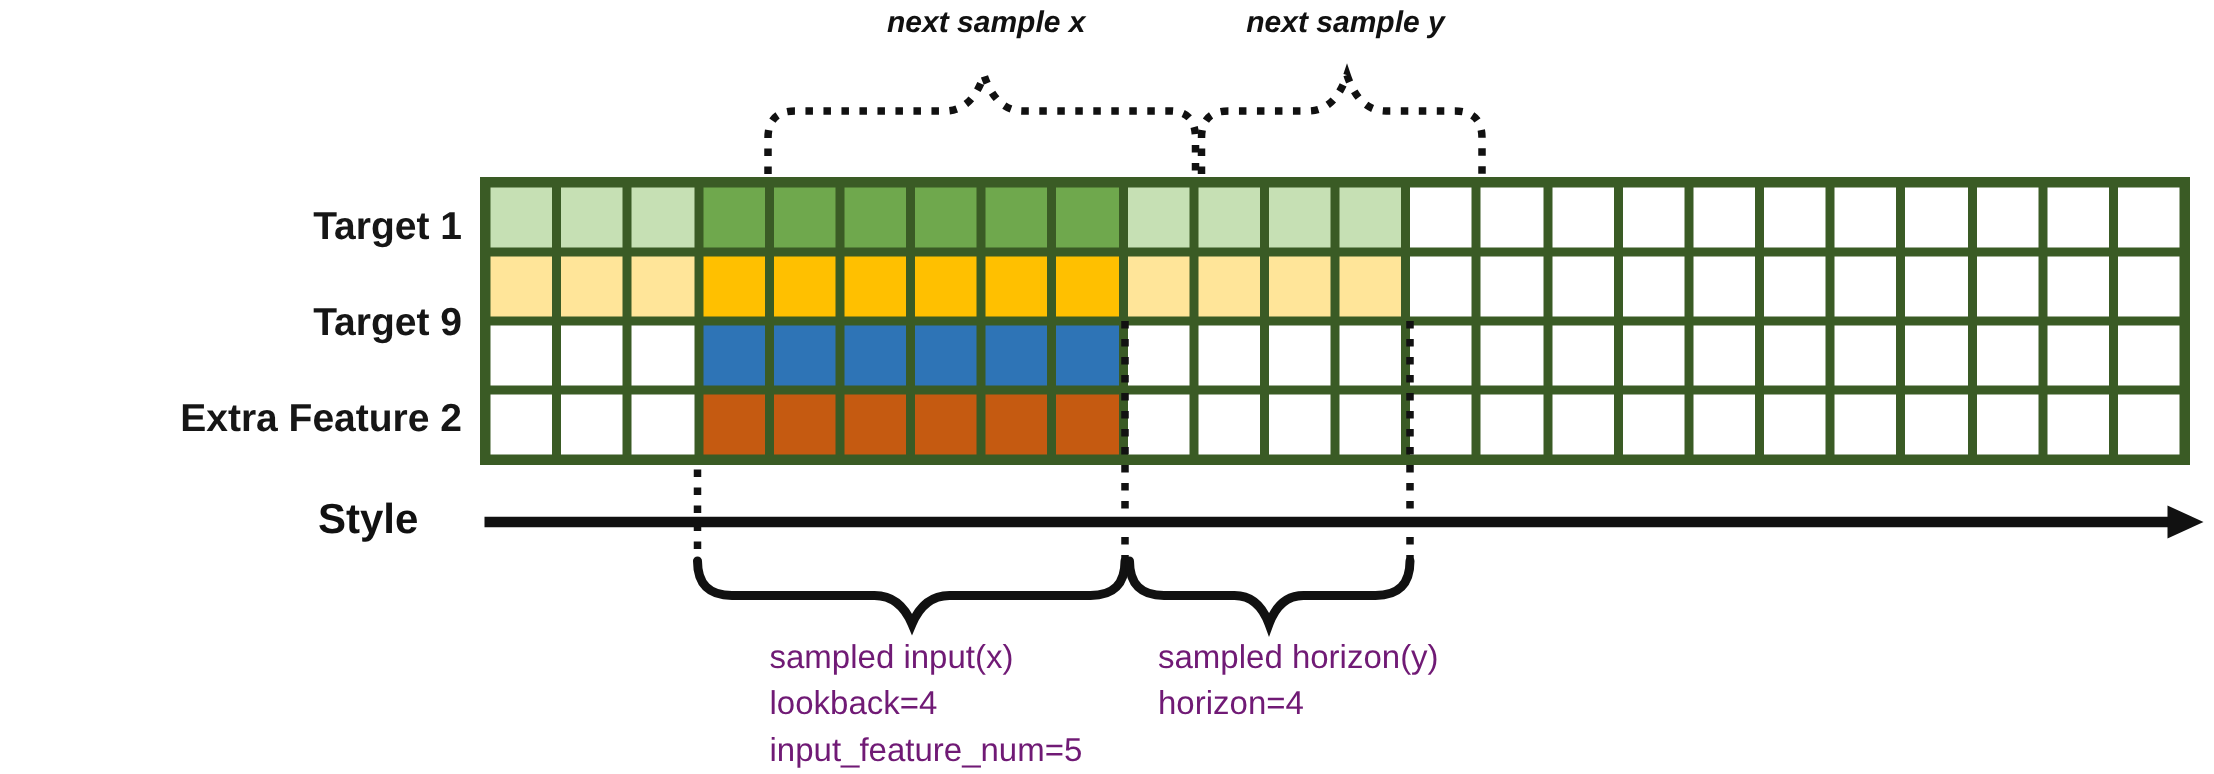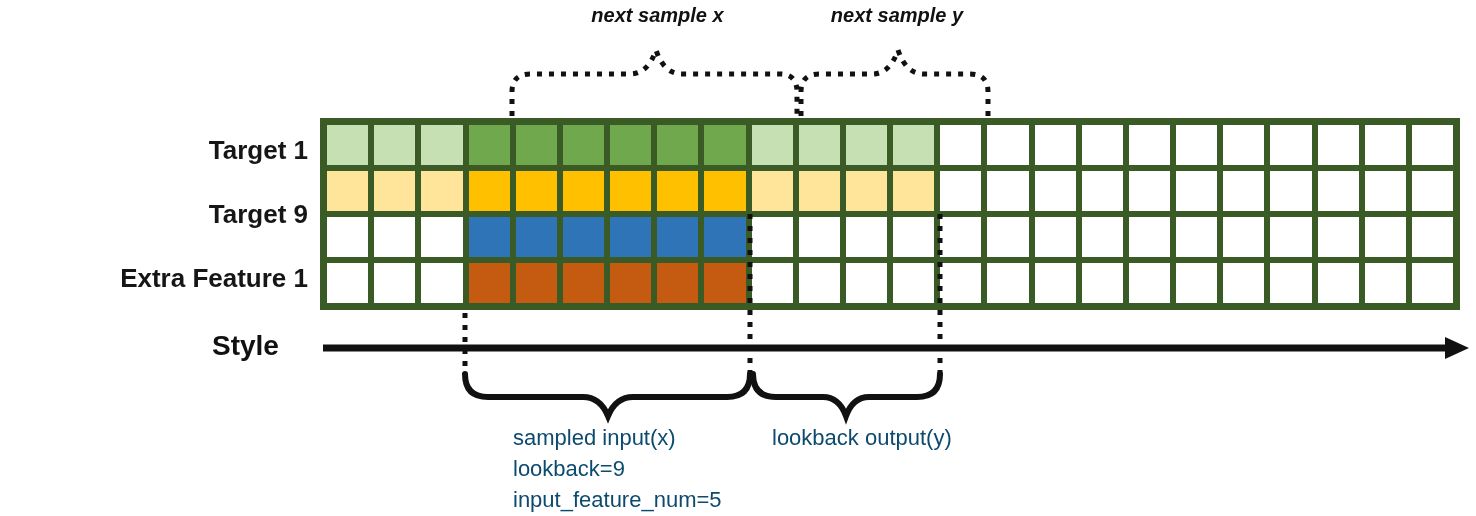--- a/index.html
+++ b/index.html
@@ -28,35 +28,35 @@
     position:absolute;top:4px;font-size:20px;font-style:italic;font-weight:bold;
     text-align:center;color:#111;white-space:nowrap;
   }
   .next-x{left:545px;width:225px;}
   .next-y{left:788px;width:218px;}
   .time-label{
     position:absolute;left:212px;top:330px;font-size:28px;font-weight:bold;color:#111;
   }
   .overlay{position:absolute;left:0;top:0;width:1476px;height:516px;pointer-events:none;}
   .text-block{
-    position:absolute;top:422px;font-size:22px;line-height:31px;color:#0c4a6e;white-space:nowrap;
+    position:absolute;top:422px;font-size:22px;line-height:31px;color:#701a75;white-space:nowrap;
   }
   .input-block{left:513px;}
   .output-block{left:772px;}
 </style>
 </head>
 <body>
 
 <div class="canvas">
 
 
   <div class="row-labels">
       <div class="row-label">Target 1</div>
       <div class="row-label">Target 9</div>
-      <div class="row-label">Extra Feature 1</div>
+      <div class="row-label">Extra Feature 2</div>
     </div>
 
   <div class="grid" style="background: rgb(58, 91, 37); grid-template-columns: repeat(24, 1fr); grid-template-rows: repeat(4, 1fr);">
       <div class="cell" style="background: rgb(198, 224, 180);"></div>
       <div class="cell" style="background: rgb(198, 224, 180);"></div>
       <div class="cell" style="background: rgb(198, 224, 180);"></div>
       <div class="cell" style="background: rgb(111, 168, 77);"></div>
       <div class="cell" style="background: rgb(111, 168, 77);"></div>
       <div class="cell" style="background: rgb(111, 168, 77);"></div>
       <div class="cell" style="background: rgb(111, 168, 77);"></div>
@@ -169,21 +169,22 @@
     <path d="M 323 348 L 1449 348" fill="none" stroke="#111" stroke-width="7"></path>
     <polygon points="1445,337 1445,359 1469,348" fill="#111"></polygon>
 
     <path d="M 465 374 Q 465 397 488 397 L 583 397 Q 600 397 608 416 Q 616 397 633 397 L 727 397 Q 750 397 750 374" fill="none" stroke="#111" stroke-width="6" stroke-linecap="round"></path>
 
     <path d="M 753 374 Q 753 397 776 397 L 823 397 Q 839 397 846 416 Q 853 397 869 397 L 917 397 Q 940 397 940 374" fill="none" stroke="#111" stroke-width="6" stroke-linecap="round"></path>
   </svg>
 
   <div class="text-block input-block">
     <div>sampled input(x)</div>
-    <div>lookback=9</div>
+    <div>lookback=4</div>
     <div>input_feature_num=5</div>
   </div>
 
   <div class="text-block output-block">
-    <div>lookback output(y)</div>
+    <div>sampled horizon(y)</div>
+    <div>horizon=4</div>
   </div>
 
 </div>
 
 </body></html>

